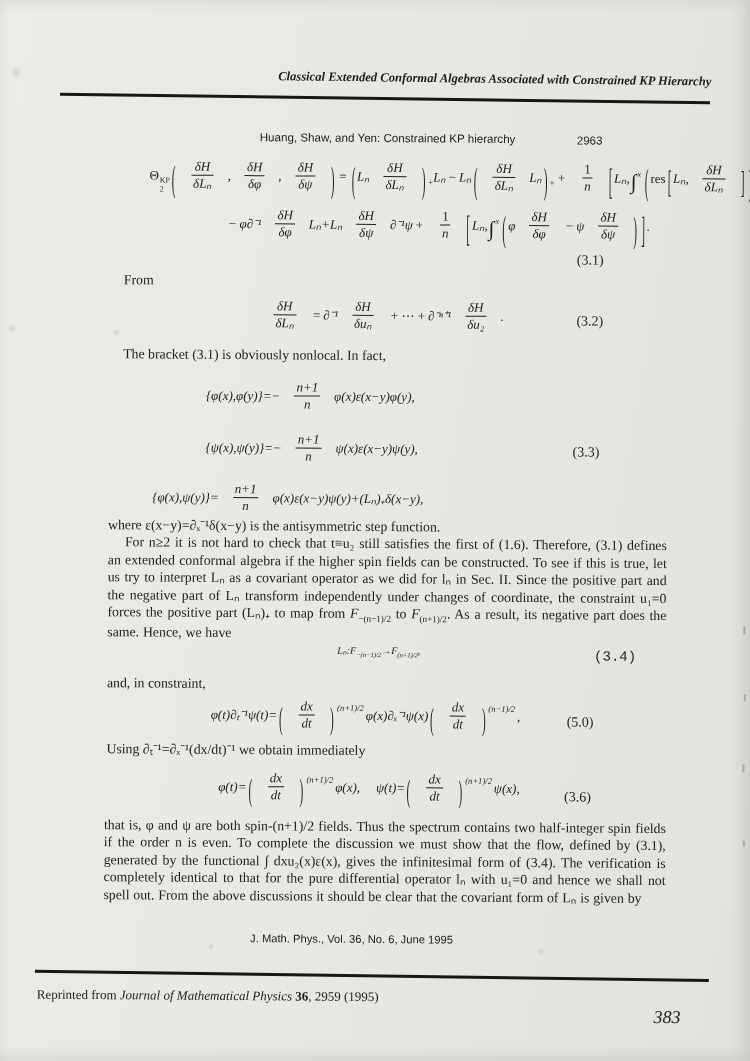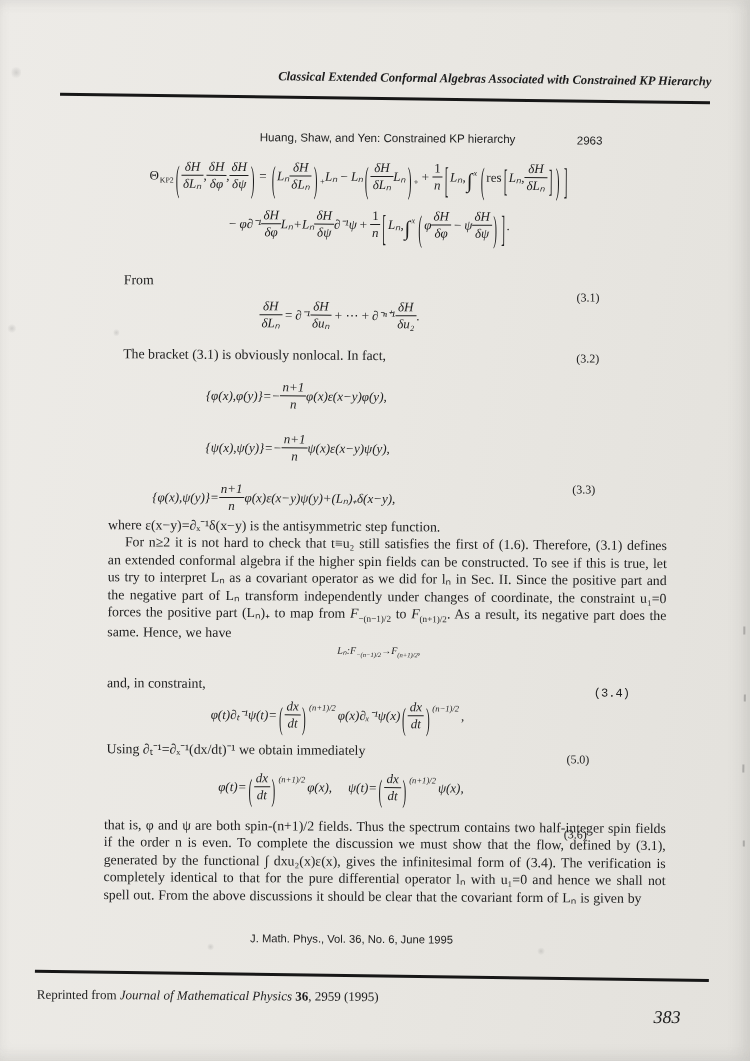--- a/index.html
+++ b/index.html
@@ -22,28 +22,28 @@
   .reprint .vol{font-weight:bold;margin-top:12px;}
   
   .txt{font-size:13.8px;line-height:1.26;}
   .para{font-size:13.8px;line-height:1.26;text-align:justify;word-spacing:0.4px;}
   .ind{text-indent:17px;}
   .para sub, .txt sub{font-size:0.66em;}
   .para i{font-style:italic;}
   
   .eq{font-size:13px;font-style:italic;white-space:nowrap;line-height:1;}
   .eq .rm{font-style:normal;}
-  .eqlab{font-size:12px;font-style:normal;margin-top:38px;}
-  .fr{display:inline-block;text-align:center;vertical-align:-0.62em;margin:0 0;line-height:1.08;}
+  .eqlab{font-size:14px;font-style:normal;}
+  .fr{display:inline-block;text-align:center;vertical-align:-0.62em;margin:0 14px;line-height:1.08;}
   .fr .fn{display:block;padding:0 2px 1px;}
   .fr .fd{display:block;border-top:1.2px solid #1e1e1e;padding:1px 2px 0;}
   .op{font-style:normal;margin:0 3px;}
   .bd{display:inline-block;transform:scaleY(2.4) scaleX(0.85);vertical-align:-0.22em;margin:0 1.5px;font-style:normal;}
   .bd.t{transform:scaleY(2.8) scaleX(0.85);}
-  .stk{display:inline-flex;align-items:flex-start;font-size:0.6em;line-height:1.1;vertical-align:-0.45em;font-style:normal;margin-left:1px;text-align:center;}
+  .stk{display:inline-flex;flex-direction:column;align-items:flex-start;font-size:0.6em;line-height:1.1;vertical-align:-0.45em;font-style:normal;margin-left:1px;text-align:center;}
   .int{font-size:1.6em;font-style:normal;vertical-align:-0.28em;margin:0 1px;}
   .isup{font-size:0.62em;font-style:italic;vertical-align:0.8em;margin-right:2px;}
   .exp{font-size:0.66em;vertical-align:1.05em;margin:0 2px 0 1px;}
   sub.psub{font-size:0.66em;}
   .eq sub{font-size:0.66em;}
   
   .smudge{position:absolute;border-radius:50%;background:radial-gradient(circle,rgba(110,110,110,0.22),rgba(110,110,110,0) 70%);}
   .tick{position:absolute;background:rgba(90,90,90,0.35);}
 </style>
 </head>

